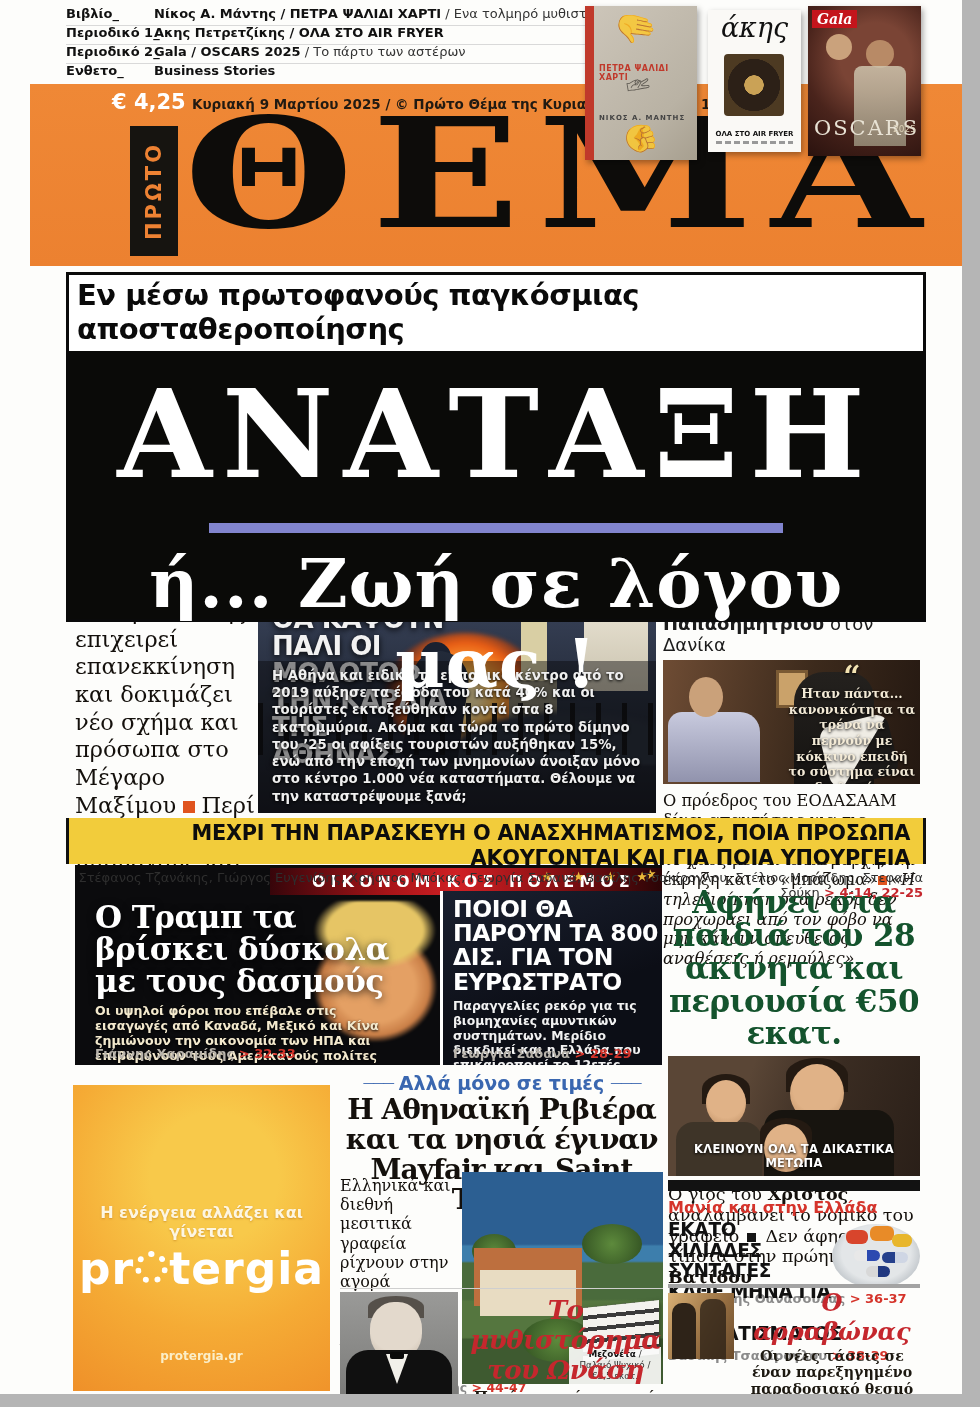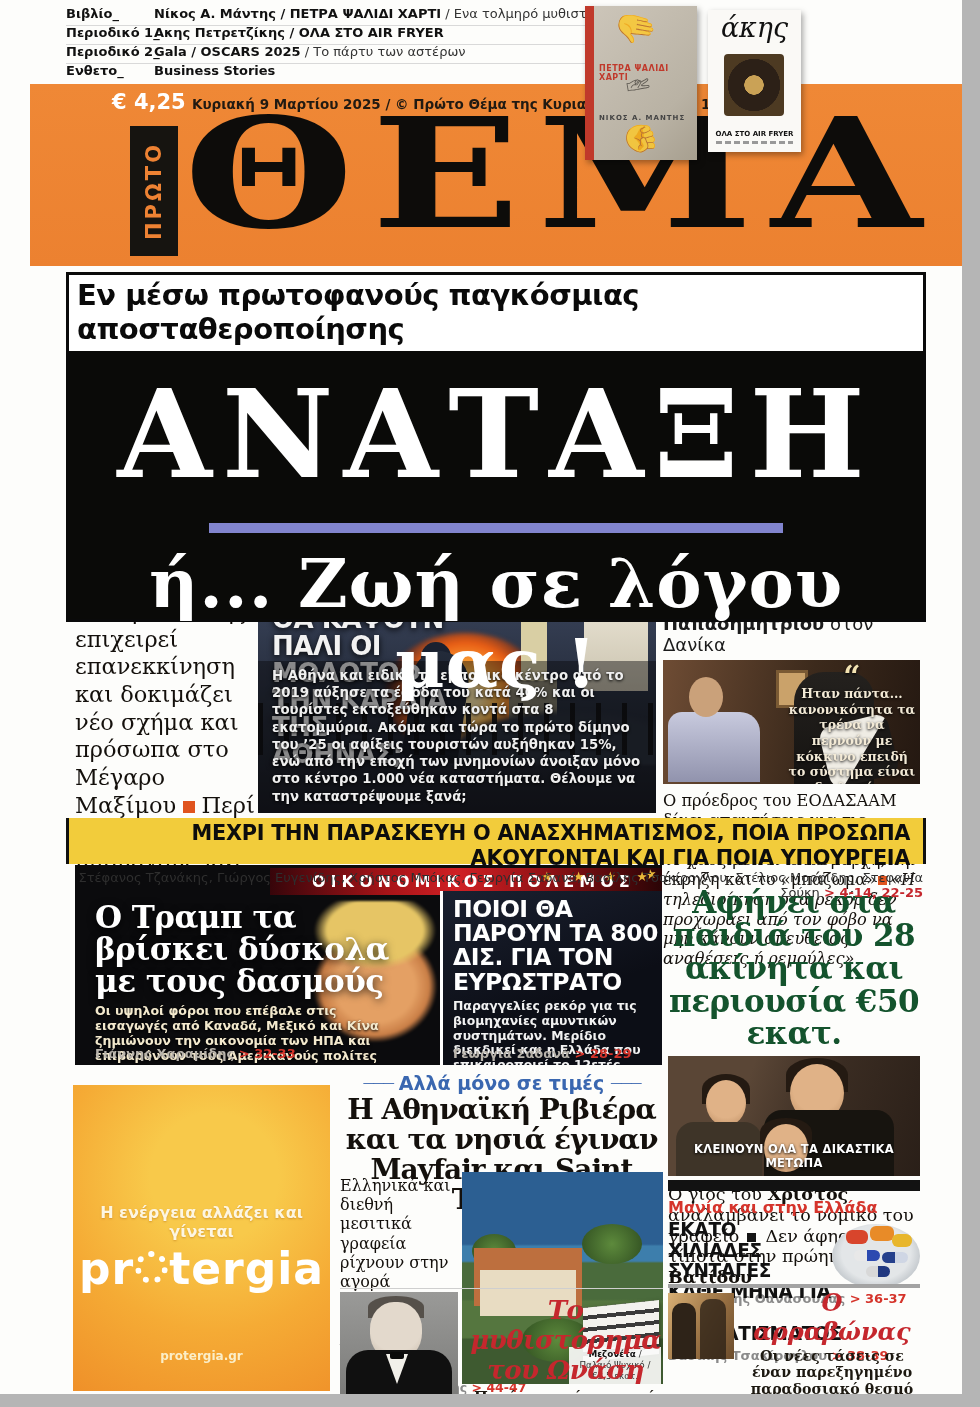--- a/index.html
+++ b/index.html
@@ -281,20 +281,28 @@
     <span class="hand" style="left:38px;top:116px;font-size:28px;transform:rotate(90deg);">✊</span>
     <div class="bk-title">ΠΕΤΡΑ ΨΑΛΙΔΙ ΧΑΡΤΙ</div>
     <div class="bk-author">ΝΙΚΟΣ Α. ΜΑΝΤΗΣ</div>
   </div>
   <div id="cover-akis" class="abs cover">
     <div class="ak-title">άκης</div>
     <div class="ak-photo"></div>
     <div class="ak-sub">ΟΛΑ ΣΤΟ AIR FRYER</div>
     <div class="ak-line"></div>
   </div>
+  <div id="cover-gala" class="abs cover">
+    <div class="ga-brand">Gala</div>
+    <div class="ga-fig1"></div>
+    <div class="ga-fig2"></div>
+    <div class="ga-dress"></div>
+    <div class="ga-title">OSCARS</div>
+    <div class="ga-year">2025</div>
+  </div>
 
 
   <div id="price" class="abs">€ 4,25</div>
   <div id="dateline" class="abs">Κυριακή 9 Μαρτίου 2025  / © Πρώτο Θέμα της Κυριακής / Αρ. φύλ.: 1046</div>
   <div id="proto-box" class="abs">
     <span>ΠΡΩΤΟ</span>
   </div>
   <div id="thema" class="abs">ΘΕΜΑ</div>
 
   <div id="lead-box" class="abs">

